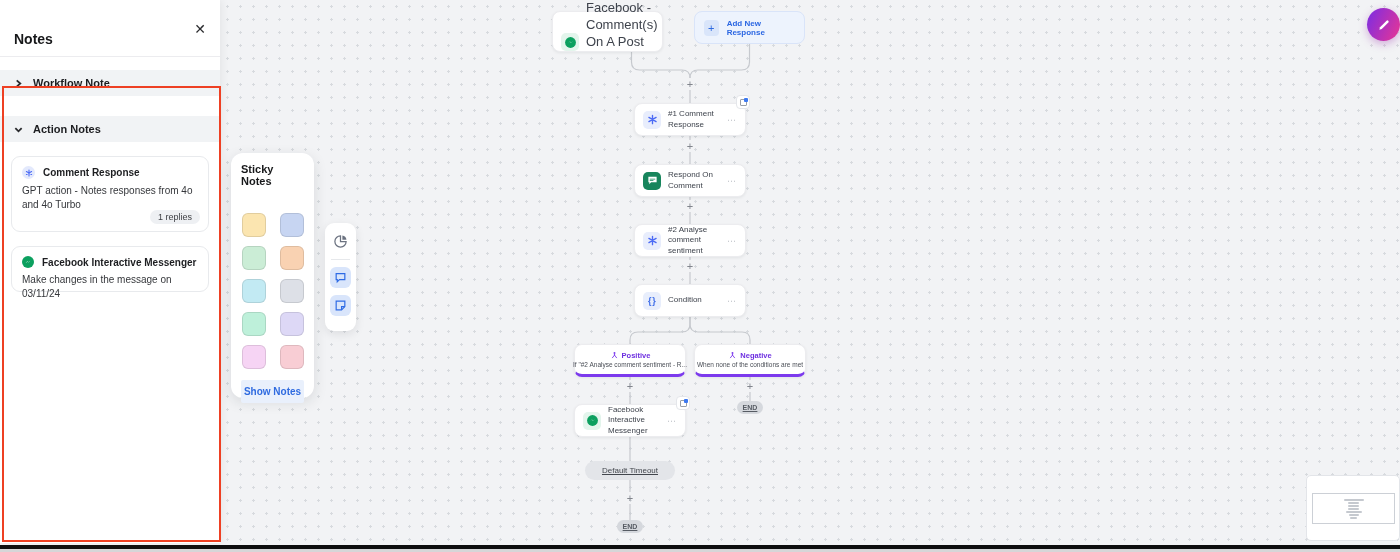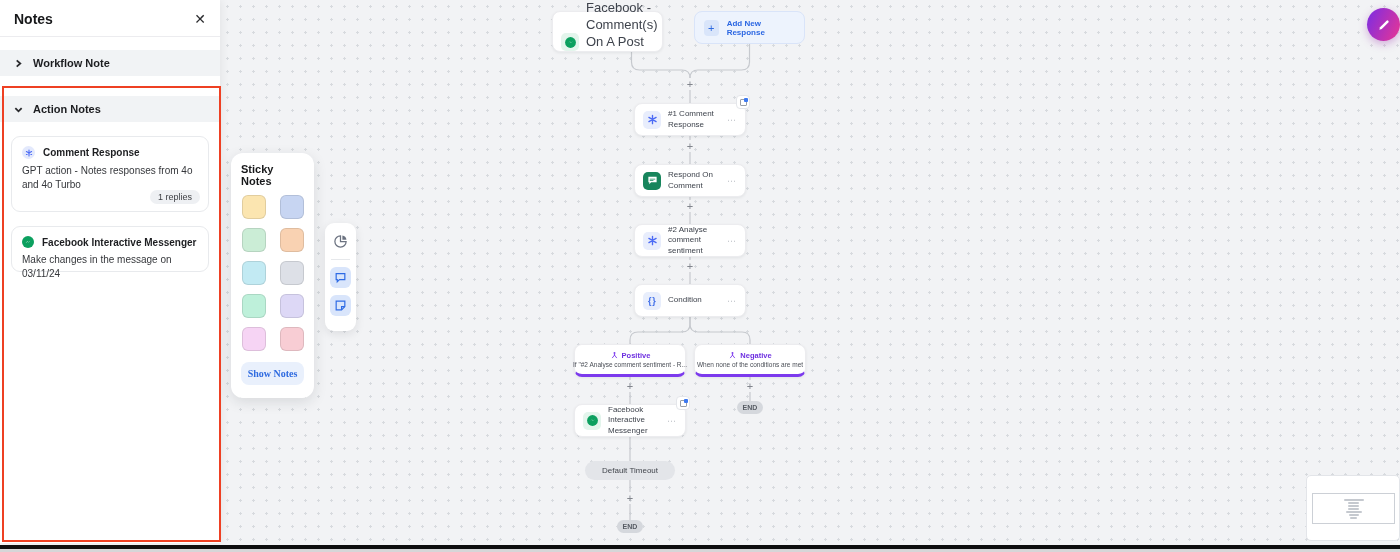--- a/index.html
+++ b/index.html
@@ -14,42 +14,42 @@
     background-size:13px 13px;
   }
   svg.connectors { position:absolute; inset:0; pointer-events:none; }
 
   
   .notes-panel {
     position:absolute; left:0; top:0; width:220px; height:543px;
     background:#fff; box-shadow:2px 0 8px rgba(0,0,0,.06); z-index:5;
   }
   .notes-header { display:flex; align-items:center; justify-content:space-between; padding:11px 14px 9px 14px; border-bottom:1px solid #ececef; }
-  .notes-title { font-size:14px; font-weight:bold; color:#17181a; }
+  .notes-title { font-size:14px; font-weight:bold; color:#17181a;margin-top:20px; }
   .close-x { font-size:14px; color:#2a2b2e; cursor:pointer; line-height:1; }
   .section-row { display:flex; align-items:center; gap:10px; background:#f1f3f5; padding:7px 14px; margin-top:13px; }
   .section-label { font-size:11px; font-weight:bold; color:#1c1d20; }
   .chev { width:9px; height:9px; stroke:#2a2b2e; stroke-width:2; fill:none; flex:0 0 auto; }
   .highlight-red { position:absolute; left:2px; top:86px; width:219px; height:456px; border:2px solid #ee4023; z-index:9; pointer-events:none; }
 
   .note-card { position:relative; margin:14px 11px 0 11px; background:#fff; border:1px solid #e8eaed; border-radius:9px; padding:9px 10px 8px 10px; }
   .note-card-title-row { display:flex; align-items:center; gap:8px; margin-bottom:5px; }
   .note-card-title { font-size:10px; font-weight:bold; color:#1d1e21; }
   .note-card-body { font-size:10px; color:#35373b; line-height:1.4; }
   .replies-badge { position:absolute; right:8px; bottom:7px; background:#eef0f3; border-radius:10px; padding:2px 8px; font-size:9px; color:#3c3e43; }
 
   .gpt-dot { width:13px; height:13px; border-radius:50%; background:#e3e9fc; display:flex; align-items:center; justify-content:center; flex:0 0 auto; }
   .msgr-dot { width:12px; height:12px; border-radius:50%; background:#0ca05f; display:flex; align-items:center; justify-content:center; flex:0 0 auto; }
 
   
   .sticky-panel { position:absolute; left:231px; top:153px; width:83px; height:245px; background:#fff; border-radius:12px; box-shadow:0 4px 14px rgba(25,30,40,.12); z-index:6; padding:10px 10px 9px 10px; }
-  .sticky-title { font-size:11px; font-weight:bold; color:#17181a; margin-bottom:8px; }
+  .sticky-title { font-size:11px; font-weight:bold; color:#17181a; margin-bottom:26px; }
   .swatch-grid { display:grid; grid-template-columns:24px 24px; gap:9px 14px; justify-content:center; }
   .swatch { width:24px; height:24px; border-radius:6px; border:1px solid rgba(0,0,0,.10); cursor:pointer; }
-  .show-notes-btn { margin-top:11px; width:100%; background:#e9f0fc; color:#2f6be0; border:none; border-radius:8px; font-size:10px; font-weight:bold; padding:6px 0; cursor:pointer; font-family:Liberation Serif, serif; }
+  .show-notes-btn { margin-top:11px; width:100%; background:#e9f0fc; color:#2f6be0; border:none; border-radius:2px; font-size:10px; font-weight:bold; padding:6px 0; cursor:pointer; font-family:Liberation Sans, sans-serif; }
 
   
   .mini-toolbar { position:absolute; left:325px; top:223px; width:31px; height:108px; background:#fff; border-radius:9px; box-shadow:0 3px 10px rgba(25,30,40,.10); z-index:6; display:flex; flex-direction:column; align-items:center; padding:8px 0; gap:7px; }
   .tool-btn { width:21px; height:21px; border-radius:6px; display:flex; align-items:center; justify-content:center; cursor:pointer; }
   .tool-btn.active { background:#d9e5fb; }
   .tool-divider { width:19px; height:1px; background:#e6e8eb; }
 
   
   .node { position:absolute; background:#fff; border:1px solid #ececef; border-radius:8px; box-shadow:0 1px 3px rgba(20,25,35,.07); display:flex; align-items:center; gap:7px; padding:0 8px; z-index:3; }
   .node-label { font-size:8px; color:#3e434c; line-height:1.3; flex:1; }
@@ -67,21 +67,21 @@
 
   .add-trigger { position:absolute; left:694px; top:11px; width:111px; height:33px; background:#edf3fd; border:1px solid #d9e4f9; border-radius:8px; display:flex; align-items:center; gap:8px; padding:0 9px; z-index:3; cursor:pointer; }
   .add-plus-sq { width:16px; height:16px; border-radius:4px; background:#d9e5fa; color:#2f6be0; font-size:11px; display:flex; align-items:center; justify-content:center; }
   .add-trigger-label { font-size:8px; font-weight:bold; color:#2c67e2; }
 
   .branch-node { position:absolute; width:112px; height:33px; background:#fff; border:1px solid #ececef; border-bottom:3px solid #7c3aed; border-radius:8px; box-shadow:0 1px 3px rgba(20,25,35,.07); display:flex; flex-direction:column; align-items:center; justify-content:center; gap:1px; z-index:3; }
   .branch-head { display:flex; align-items:center; gap:3px; }
   .branch-title { font-size:7.5px; font-weight:bold; color:#6d2fe0; }
   .branch-desc { font-size:6.5px; color:#4a4e56; white-space:nowrap; }
 
-  .pill { position:absolute; background:#e3e5e9; border-radius:10px; color:#42464d; display:flex; align-items:center; justify-content:center; z-index:3; }
+  .pill { position:absolute; background:#e3e5e9; border-radius:10px; color:#42464d; display:flex; align-items:center; justify-content:center; z-index:3;text-decoration:underline; }
   .end-pill { background:#d5d8dd; font-size:7px; font-weight:bold; color:#565b63; }
 
   .plus-mark { position:absolute; transform:translate(-50%,-50%); font-size:11px; color:#81858c; z-index:2; line-height:1; }
 
   .copy-badge { position:absolute; width:14px; height:14px; background:#fff; border:1px solid #e4e6ea; border-radius:4px; z-index:4; display:flex; align-items:center; justify-content:center; }
   .copy-badge .inner { width:7px; height:7px; border:1px solid #9aa0a8; border-radius:1px; position:relative; }
   .copy-badge .inner::after { content:""; position:absolute; right:-2px; top:-2px; width:4px; height:4px; background:#3c79f0; border-radius:1px; }
 
   
   .fab { position:absolute; left:1367px; top:8px; width:33px; height:33px; border-radius:50%; background:linear-gradient(115deg,#8a2ed8 15%, #d9349f 85%); box-shadow:0 3px 8px rgba(150,40,170,.35); display:flex; align-items:center; justify-content:center; z-index:6; cursor:pointer; }

